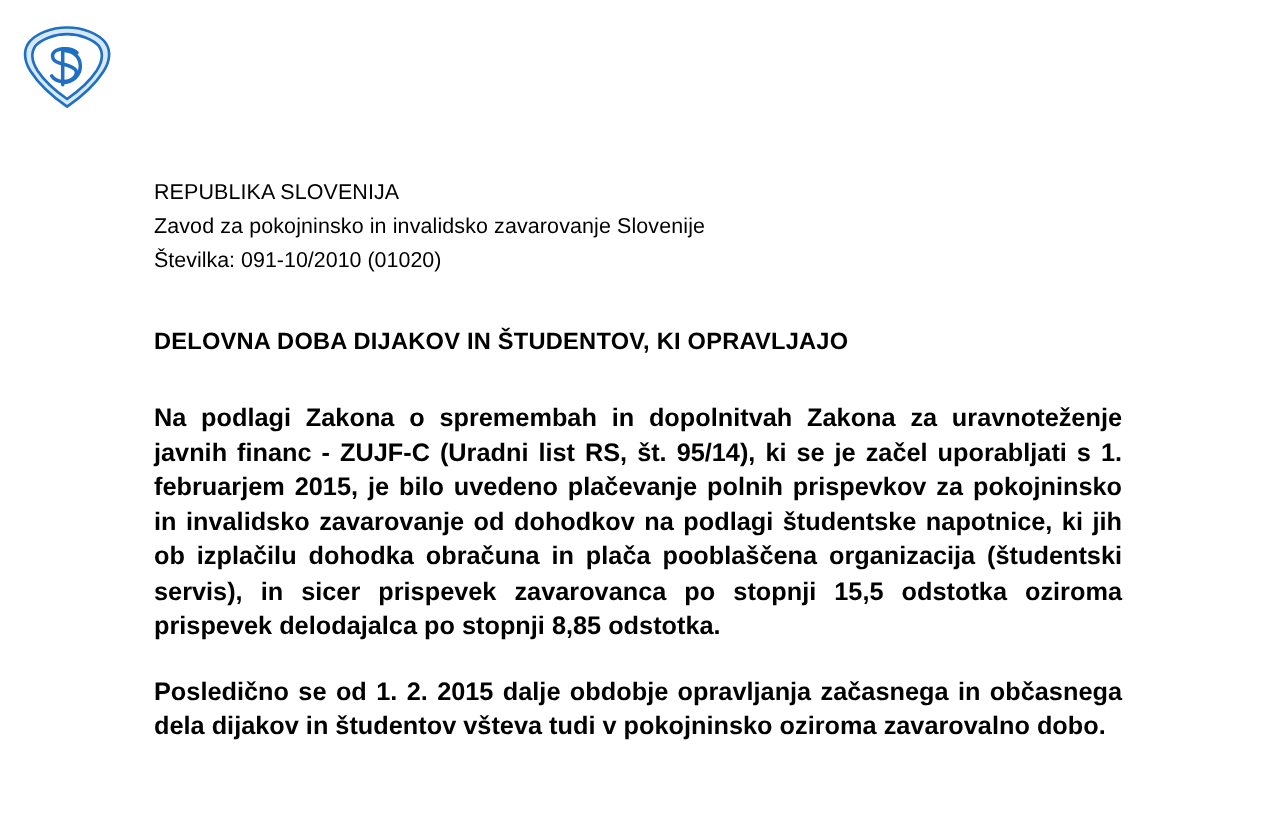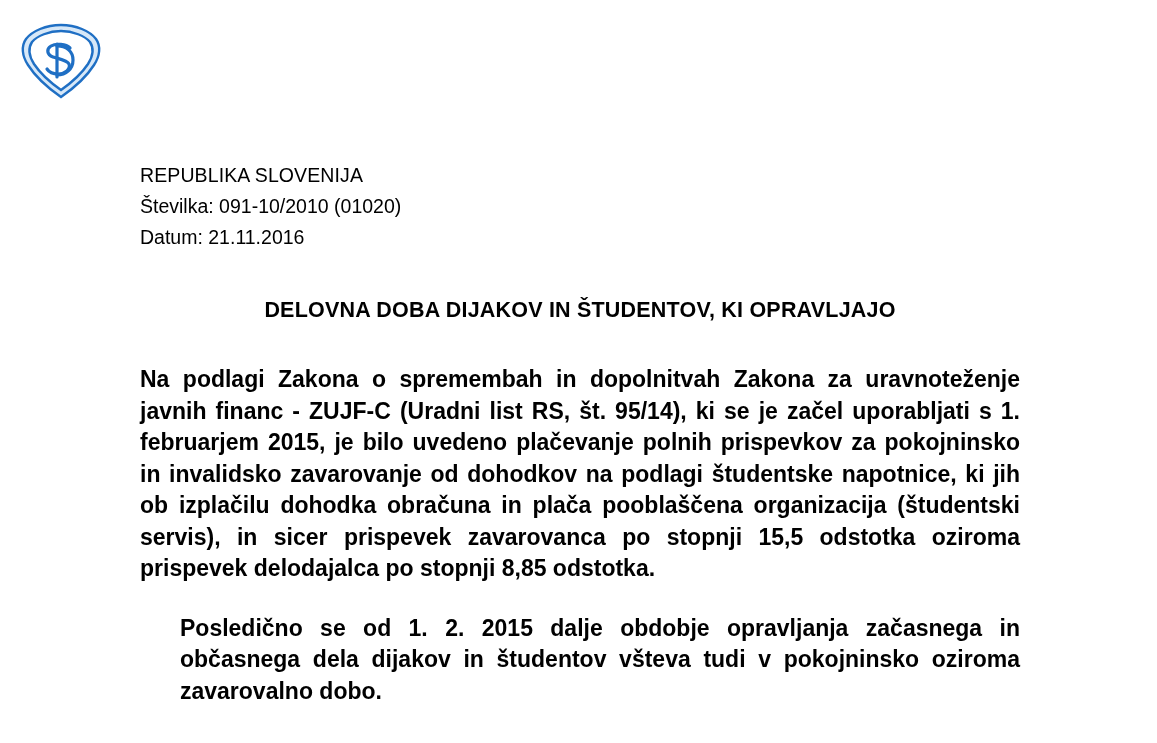--- a/index.html
+++ b/index.html
@@ -42,36 +42,34 @@
     letter-spacing: 0.1px;
   }
   .ref-block {
   }
   .ref-line {
     font-size: 19.5px;
     line-height: 31px;
   }
   .doc-title {
     margin-top: 42px;
-    text-align: center;
     font-weight: bold;
     font-size: 21.5px;
     line-height: 31px;
     letter-spacing: 0.2px;
   }
   .para {
     margin-top: 38px;
     font-size: 23px;
     line-height: 31.5px;
     text-align: justify;
     font-weight: bold;
   }
   .para-2 {
     margin-top: 28px;
-    margin-left: 40px;
   }
   .clip-bottom {
     position: absolute;
     left: 0;
     top: 735px;
     width: 1157px;
     height: 8px;
     background: #ffffff;
   }
 </style>
@@ -91,25 +89,25 @@
         <path d="M39 22 L39 55"></path>
         <path d="M39 24 C48 24 55 29 55 38 C55 47 48 53 39 53"></path>
       </g>
     </svg>
   </div>
 
   <div class="doc">
 
     <div>
       <div class="org-line">REPUBLIKA SLOVENIJA</div>
+      <div class="org-line">Zavod za pokojninsko in invalidsko zavarovanje Slovenije</div>
     </div>
 
     <div class="ref-block">
       <div class="ref-line">Številka: 091-10/2010 (01020)</div>
-      <div class="ref-line">Datum: 21.11.2016</div>
     </div>
 
     <div class="doc-title">
       <div>DELOVNA DOBA DIJAKOV IN ŠTUDENTOV, KI OPRAVLJAJO</div>
     </div>
 
     <p class="para">Na podlagi Zakona o spremembah in dopolnitvah Zakona za uravnoteženje javnih financ - ZUJF-C (Uradni list RS, št. 95/14), ki se je začel uporabljati s 1. februarjem 2015, je bilo uvedeno plačevanje polnih prispevkov za pokojninsko in invalidsko zavarovanje od dohodkov na podlagi študentske napotnice, ki jih ob izplačilu dohodka obračuna in plača pooblaščena organizacija (študentski servis), in sicer prispevek zavarovanca po stopnji 15,5 odstotka oziroma prispevek delodajalca po stopnji 8,85 odstotka.</p>
     <p class="para para-2">Posledično se od 1. 2. 2015 dalje obdobje opravljanja začasnega in občasnega dela dijakov in študentov všteva tudi v pokojninsko oziroma zavarovalno dobo.</p>
 
   </div>

